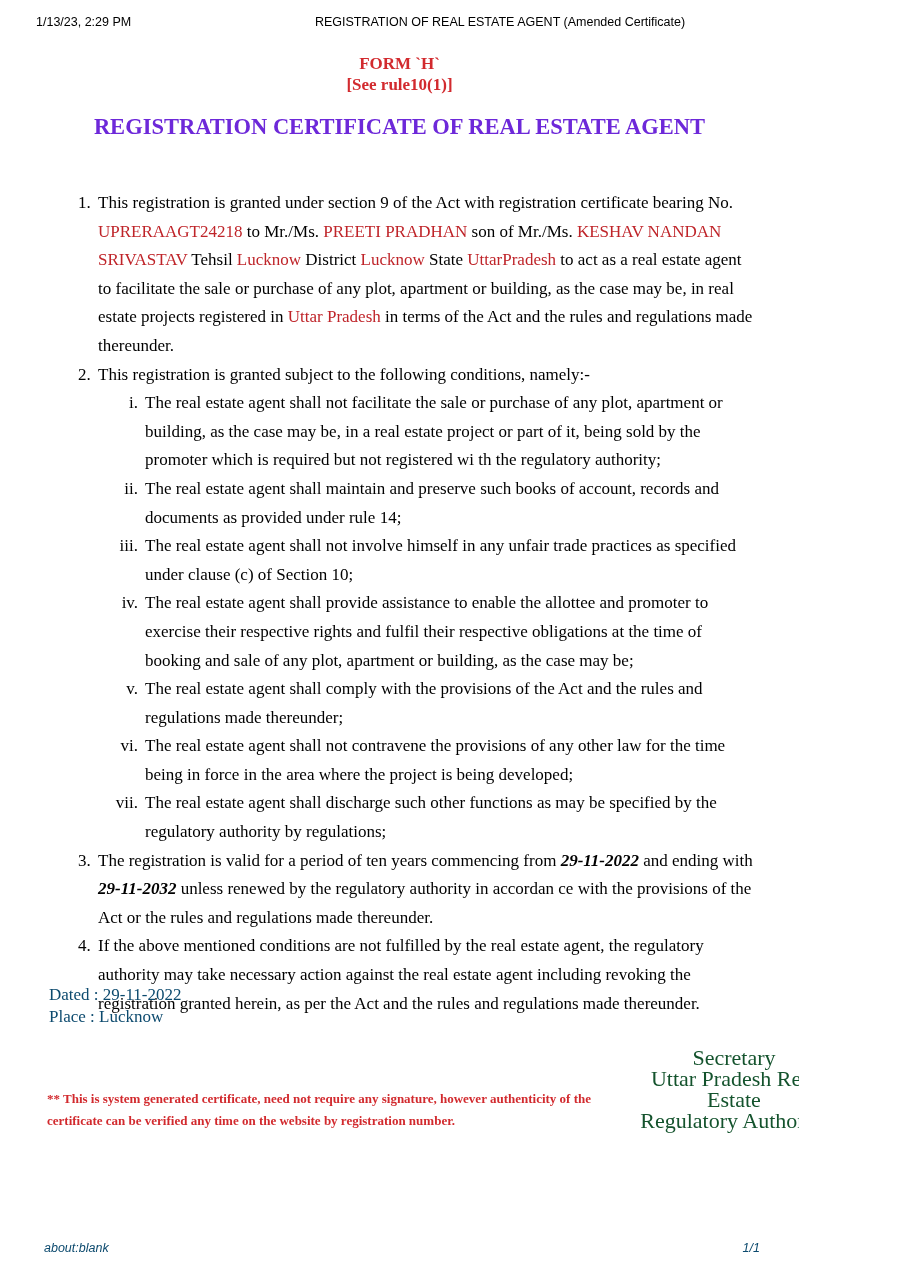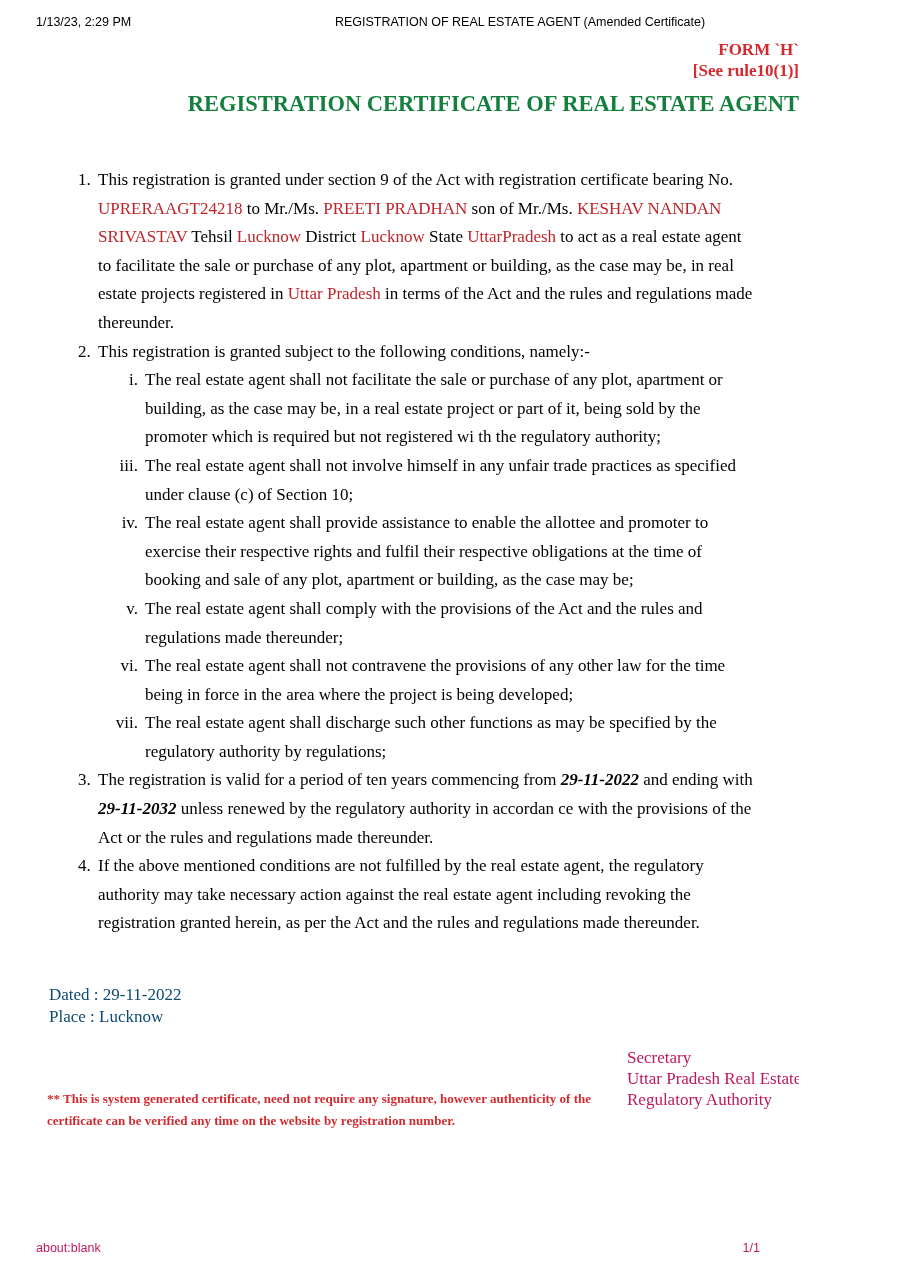--- a/index.html
+++ b/index.html
@@ -5,45 +5,45 @@
   * { margin:0; padding:0; box-sizing:border-box; }
   html,body { background:#ffffff; }
   .page {
     position:relative; width:799px; height:1280px; background:#fff;
     font-family:"Liberation Serif", serif; color:#111; overflow:hidden;
   }
   
   .print-header { position:absolute; top:15px; left:0; right:0; height:18px;
     font-family:"Liberation Sans", sans-serif; font-size:12.5px; color:#000; }
   .ph-timestamp { position:absolute; left:36px; top:0; }
-  .ph-title { position:absolute; left:520px; top:0; transform:translateX(-50%); white-space:nowrap; }
-  .print-footer { position:absolute; top:1241px; left:0; right:0; height:18px;
-    font-family:"Liberation Sans", sans-serif; font-size:12.5px; color:#be185d; }
+  .ph-title { position:absolute; left:500px; top:0; transform:translateX(-50%); white-space:nowrap; }
+  .print-footer { position:absolute; top:1241px; left:8px; right:0; height:18px;
+    font-family:"Liberation Sans", sans-serif; font-size:12.5px; color:#0c4a6e;font-style:italic; }
   .pf-url { position:absolute; left:36px; top:0; }
   .pf-page { position:absolute; right:39px; top:0; }
   
-  .cert-head { padding-top:39px; text-align:right; }
+  .cert-head { padding-top:53px; text-align:center; }
   .form-title, .rule-ref { font-size:17px; font-weight:bold; color:var(--bright-red); line-height:21px; }
-  .main-title { font-size:22.5px; font-weight:bold; color:#15803d; line-height:26px; margin-top:10px; }
+  .main-title { font-size:22.5px; font-weight:bold; color:#6d28d9; line-height:26px; margin-top:19px; }
   
   .body-list { margin-top:49px; padding-left:78px; padding-right:44px;
     font-size:17px; line-height:28.6px; color:#000; }
   .oitem { display:flex; }
   .omark { flex:none; width:16px; margin-right:4px; }
   .obody { flex:1; }
   .red { color:var(--red); }
   .bold { font-weight:bold;font-style:italic; }
   .conditions { margin-top:0; }
   .citem { display:flex; margin-left:6px; }
   .cmark { flex:none; width:34px; text-align:right; margin-right:7px; }
   .cbody { flex:1; }
   
   .dated-block { position:absolute; top:984px; left:49px; font-size:17px; line-height:21.5px; color:#0c4a6e; }
   .signature-block { position:absolute; top:1047px; left:627px; width:214px;
-    font-size:17px; line-height:21px; color:#be185d; }
+    text-align:center; font-size:22px; line-height:21px; color:#14532d; }
   .disclaimer { position:absolute; top:1088px; left:47px; width:562px;
     font-size:13px; line-height:21.5px; font-weight:bold; color:var(--bright-red); }
 </style>
 </head>
 <body>
 
 <div class="page" style="--red: #bf2429; --bright-red: #d22a2e;">
 
   <div class="print-header">
     <span class="ph-timestamp">1/13/23, 2:29 PM</span>
@@ -64,20 +64,24 @@
     </div>
 
     <div class="oitem">
       <span class="omark">2.</span>
       <span class="obody">
         <span><span>This registration is granted subject to the following conditions, namely:-</span></span>
         <span class="conditions">
           <span class="citem">
             <span class="cmark">i.</span>
             <span class="cbody">The real estate agent shall not facilitate the sale or purchase of any plot, apartment or building, as the case may be, in a real estate project or part of it, being sold by the promoter which is required but not registered wi th the regulatory authority;</span>
+          </span>
+          <span class="citem">
+            <span class="cmark">ii.</span>
+            <span class="cbody">The real estate agent shall maintain and preserve such books of account, records and documents as provided under rule 14;</span>
           </span>
           <span class="citem">
             <span class="cmark">iii.</span>
             <span class="cbody">The real estate agent shall not involve himself in any unfair trade practices as specified under clause (c) of Section 10;</span>
           </span>
           <span class="citem">
             <span class="cmark">iv.</span>
             <span class="cbody">The real estate agent shall provide assistance to enable the allottee and promoter to exercise their respective rights and fulfil their respective obligations at the time of booking and sale of any plot, apartment or building, as the case may be;</span>
           </span>
           <span class="citem">

